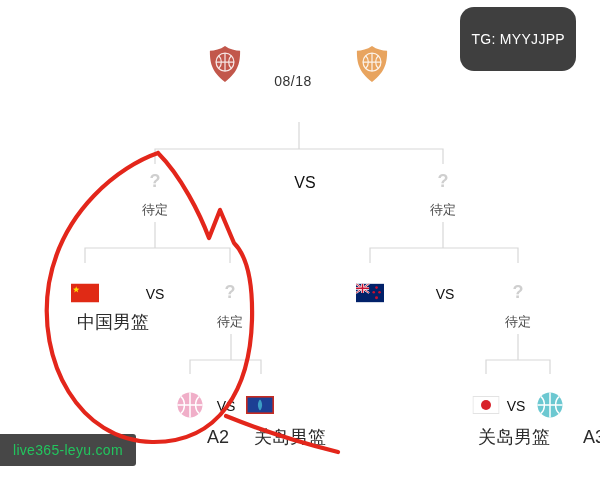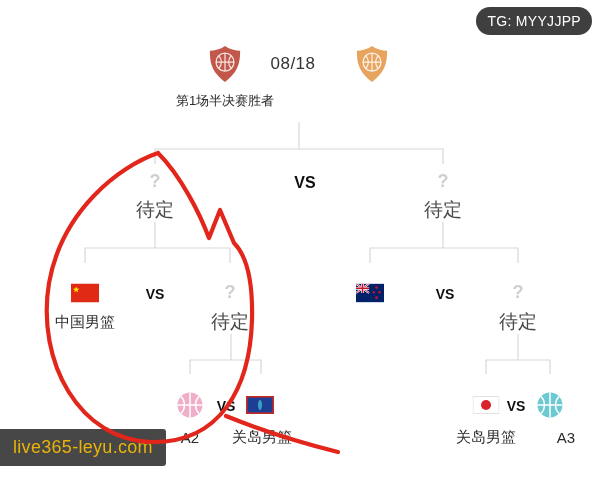--- a/index.html
+++ b/index.html
@@ -3,34 +3,34 @@
 <meta charset="utf-8">
 <style>
   html,body{margin:0;padding:0;background:#fff;}
   .stage{
     position:relative;width:600px;height:480px;background:#ffffff;overflow:hidden;
     font-family:"Liberation Sans","DejaVu Sans",sans-serif;
   }
   svg.layer{position:absolute;left:0;top:0;width:600px;height:480px;pointer-events:none;}
   .node{position:absolute;transform:translate(-50%,-50%);white-space:nowrap;text-align:center;}
   .node svg{display:block;}
-  .date{font-size:17px;color:#333;font-weight:500;letter-spacing:0.5px;}
+  .date{font-size:14px;color:#333;font-weight:500;letter-spacing:0.5px;margin-top:17px;}
   .src-label{font-size:13px;color:#2b2b2b;}
   .q{font-size:18px;font-weight:700;color:#cfcfcf;}
-  .tbd{font-size:19px;color:#4a4a4a;}
-  .vs{font-size:14px;font-weight:700;color:#0f0f0f;}
+  .tbd{font-size:13px;color:#4a4a4a;}
+  .vs{font-size:14px;font-weight:400;color:#0f0f0f;}
   .vs-final{font-size:16px;}
-  .team-label{font-size:15px;color:#2b2b2b;}
+  .team-label{font-size:18px;color:#2b2b2b;margin-left:28px;}
   .tg-badge{
-    position:absolute;top:7px;right:8px;background:#3f3f3f;color:#fff;
-    font-size:14px;padding:6px 11px;border-radius:14px;letter-spacing:0.3px;
+    position:absolute;top:7px;right:24px;background:#3f3f3f;color:#fff;
+    font-size:14px;padding:24px 11px;border-radius:14px;letter-spacing:0.3px;
   }
   .site-badge{
-    position:absolute;bottom:14px;left:0;background:#474747;color:#eab308;
-    font-size:18px;padding:8px 13px;border-radius:0 3px 3px 0;letter-spacing:0.3px;
+    position:absolute;bottom:14px;left:0;background:#474747;color:#22c55e;
+    font-size:14px;padding:8px 13px;border-radius:0 3px 3px 0;letter-spacing:0.3px;
   }
 </style>
 </head>
 <body>
 
 <div class="stage">
 
   <svg class="layer" viewBox="0 0 600 480">
     <g fill="none" stroke-width="1.2">
       <path d="M155,164 V149 H443 V164 M299,149 V122" stroke="#d7d7d7"></path>
@@ -53,21 +53,20 @@
   <div class="node date" style="left:293px;top:64px">08/18</div>
   <div class="node" style="left:372px;top:64px">
     <svg width="34" height="38" viewBox="0 0 36 40">
       <path d="M18 1 C23 4.5 29 6 34 6 C34 17 33 28 18 39 C3 28 2 17 2 6 C7 6 13 4.5 18 1 Z" fill="#e8a45f"></path>
       <g stroke="rgba(255,255,255,0.85)" stroke-width="1.3" fill="none">
         <circle cx="18" cy="18" r="9.5"></circle>
         <path d="M18 8.5 V27.5 M8.5 18 H27.5 M11.5 11.5 C15 14.5 15 21.5 11.5 24.5 M24.5 11.5 C21 14.5 21 21.5 24.5 24.5"></path>
       </g>
     </svg>
   </div>
-  <div class="node src-label" style="left:225px;top:101px">第1场半决赛胜者</div>
 
   <div class="node q" style="left:155px;top:181px">?</div>
   <div class="node vs vs-final" style="left:305px;top:183px">VS</div>
   <div class="node q" style="left:443px;top:181px">?</div>
   <div class="node tbd" style="left:155px;top:210px">待定</div>
   <div class="node tbd" style="left:443px;top:210px">待定</div>
 
   <div class="node" style="left:85px;top:293px">
     <svg width="28" height="19" viewBox="0 0 28 19">
       <rect width="28" height="19" fill="#e02a15"></rect>

